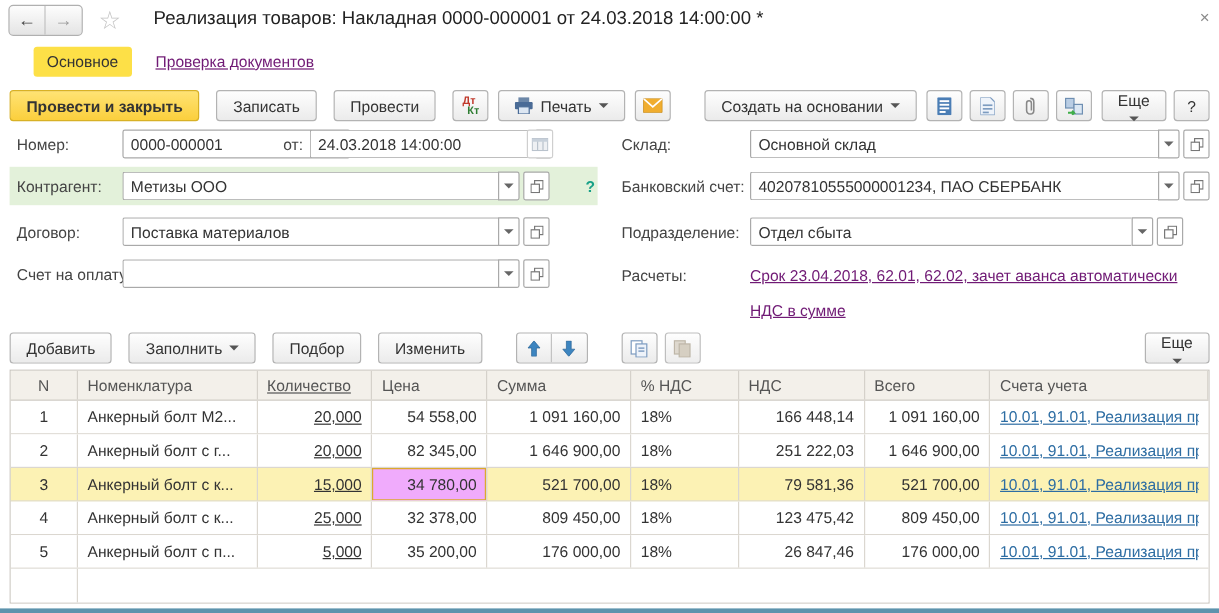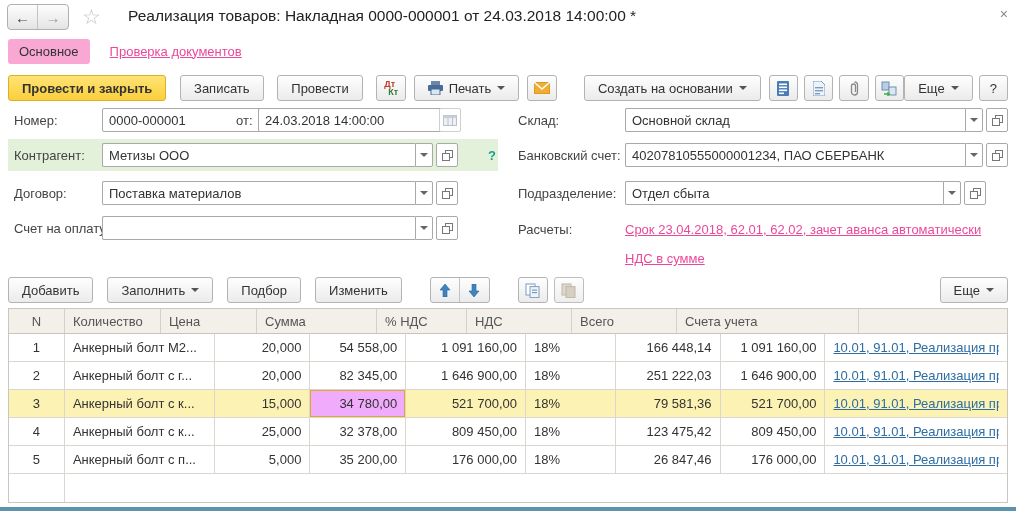--- a/index.html
+++ b/index.html
@@ -13,36 +13,36 @@
   .nav-group { position:absolute; left:7px; top:4px; display:flex; border:1px solid #b0b0b0;
     border-radius:4px; overflow:hidden; background:linear-gradient(#fdfdfd,#e4e4e4); }
   .nav-btn { width:30px; height:24px; display:flex; align-items:center; justify-content:center;
     font-size:15px; color:#444; cursor:default; }
   .nav-btn.first { border-right:1px solid #c2c2c2; }
   .star { position:absolute; left:82px; top:5px; font-size:21px; color:#c4c4c4; }
   .doc-title { position:absolute; left:128px; top:7px; font-size:15.5px; color:#222; white-space:nowrap; }
   .close-x { position:absolute; right:4px; top:4px; font-size:14px; color:#8a8a8a; padding:2px 4px; }
   
   .tabs { position:absolute; top:38px; left:8px; display:flex; align-items:center; gap:20px; height:26px; }
-  .tab-active { background:#f9a8d4; border-radius:3px; padding:5px 11px; color:#333; }
-  .link { color:#ec4899; text-decoration:underline; cursor:pointer; }
+  .tab-active { background:#fde047; border-radius:3px; padding:5px 11px; color:#333;margin-left:20px; }
+  .link { color:#701a75; text-decoration:underline; cursor:pointer; }
   
   .toolbar { position:absolute; left:8px; right:8px; display:flex; align-items:center; }
   .main-toolbar { top:74px; height:28px;justify-content:space-between; }
   .grid-toolbar { top:276px; height:28px; }
   .btn { height:26px; padding:0 13px; border:1px solid #b3b3b3; border-radius:3px;
     background:linear-gradient(#fefefe,#ebebeb); display:inline-flex; align-items:center;
     justify-content:center; gap:6px; white-space:nowrap; color:#333; cursor:default; }
   .btn-primary { background:linear-gradient(#ffe374,#fbcf3d); border-color:#d8b125; font-weight:bold; }
   .btn-icon { width:30px; padding:0; }
   .caret { width:0; height:0; border-left:4px solid transparent; border-right:4px solid transparent;
     border-top:4px solid #555; display:inline-block; }
   .sep8 { width:8px; } .sep14 { width:14px; } .sep28 { width:28px; }
   .gap6 { margin-left:6px; } 
-  .push-right { margin-left:auto; }
+  .push-right { margin-left:auto;flex-direction:column; }
   .dtkt { display:flex; flex-direction:column; line-height:8px; font-size:9px; font-weight:bold; }
   .dtkt .dt { color:#c0392b; margin-right:0; }
   .dtkt .kt { color:#2e7d32; margin-left:4px; }
   .arrow-group { display:flex; border:1px solid #b3b3b3; border-radius:3px; overflow:hidden;
     background:linear-gradient(#fefefe,#ebebeb); height:26px; }
   .arrow-group .half { width:29px; display:flex; align-items:center; justify-content:center; }
   .arrow-group .half.first { border-right:1px solid #c2c2c2; }
   
   .form-label { position:absolute; color:#444; white-space:nowrap; }
   .fld { position:absolute; display:flex; height:24px; }
@@ -61,21 +61,21 @@
   .table { position:absolute; left:8px; top:308px; width:1000px; height:195px;
     border:1px solid #cbc7c0; }
   .tr { display:flex; height:28px; border-bottom:1px solid #dbd7d0; background:#fff; }
   .tr.head { height:25px; background:#f3f0ea; border-bottom:1px solid #c9c5be; color:#555; }
   .td { padding:0 8px; display:flex; align-items:center; border-right:1px solid #dbd7d0;
     overflow:hidden; white-space:nowrap; }
   .tr.head .td { border-right:1px solid #d5d1ca; }
   .td:last-child { border-right:none; }
   .c0 { width:56px; justify-content:center; }
   .c1 { width:150px; }
-  .c2 { width:96px; justify-content:flex-end; }
+  .c2 { width:96px; justify-content:flex-end;text-decoration:underline; }
   .c3 { width:96px; justify-content:flex-end; }
   .c4 { width:120px; justify-content:flex-end; }
   .c5 { width:90px; }
   .c6 { width:105px; justify-content:flex-end; }
   .c7 { width:105px; justify-content:flex-end; }
   .c8 { width:182px; }
   .tr.head .c2,.tr.head .c3,.tr.head .c4,.tr.head .c6,.tr.head .c7 { justify-content:flex-start; }
   .tr.sel { background:#fcf2b4; }
   .td.active { background:#f0abfc; box-shadow:inset 0 0 0 1px #dca92c; }
   .acc-link { color:#2d6da3; text-decoration:underline; overflow:hidden; white-space:nowrap; }
@@ -375,20 +375,21 @@
   </div>
   <div class="btn push-right">
     <span>Еще</span>
     <span class="caret"></span>
   </div>
 </div>
 
 <div class="table">
   <div class="tr head">
     <div class="td c0">N</div>
+    <div class="td c1">Номенклатура</div>
     <div class="td c2">Количество</div>
     <div class="td c3">Цена</div>
     <div class="td c4">Сумма</div>
     <div class="td c5">% НДС</div>
     <div class="td c6">НДС</div>
     <div class="td c7">Всего</div>
     <div class="td c8">Счета учета</div>
   </div>
 
   <div class="tr">

